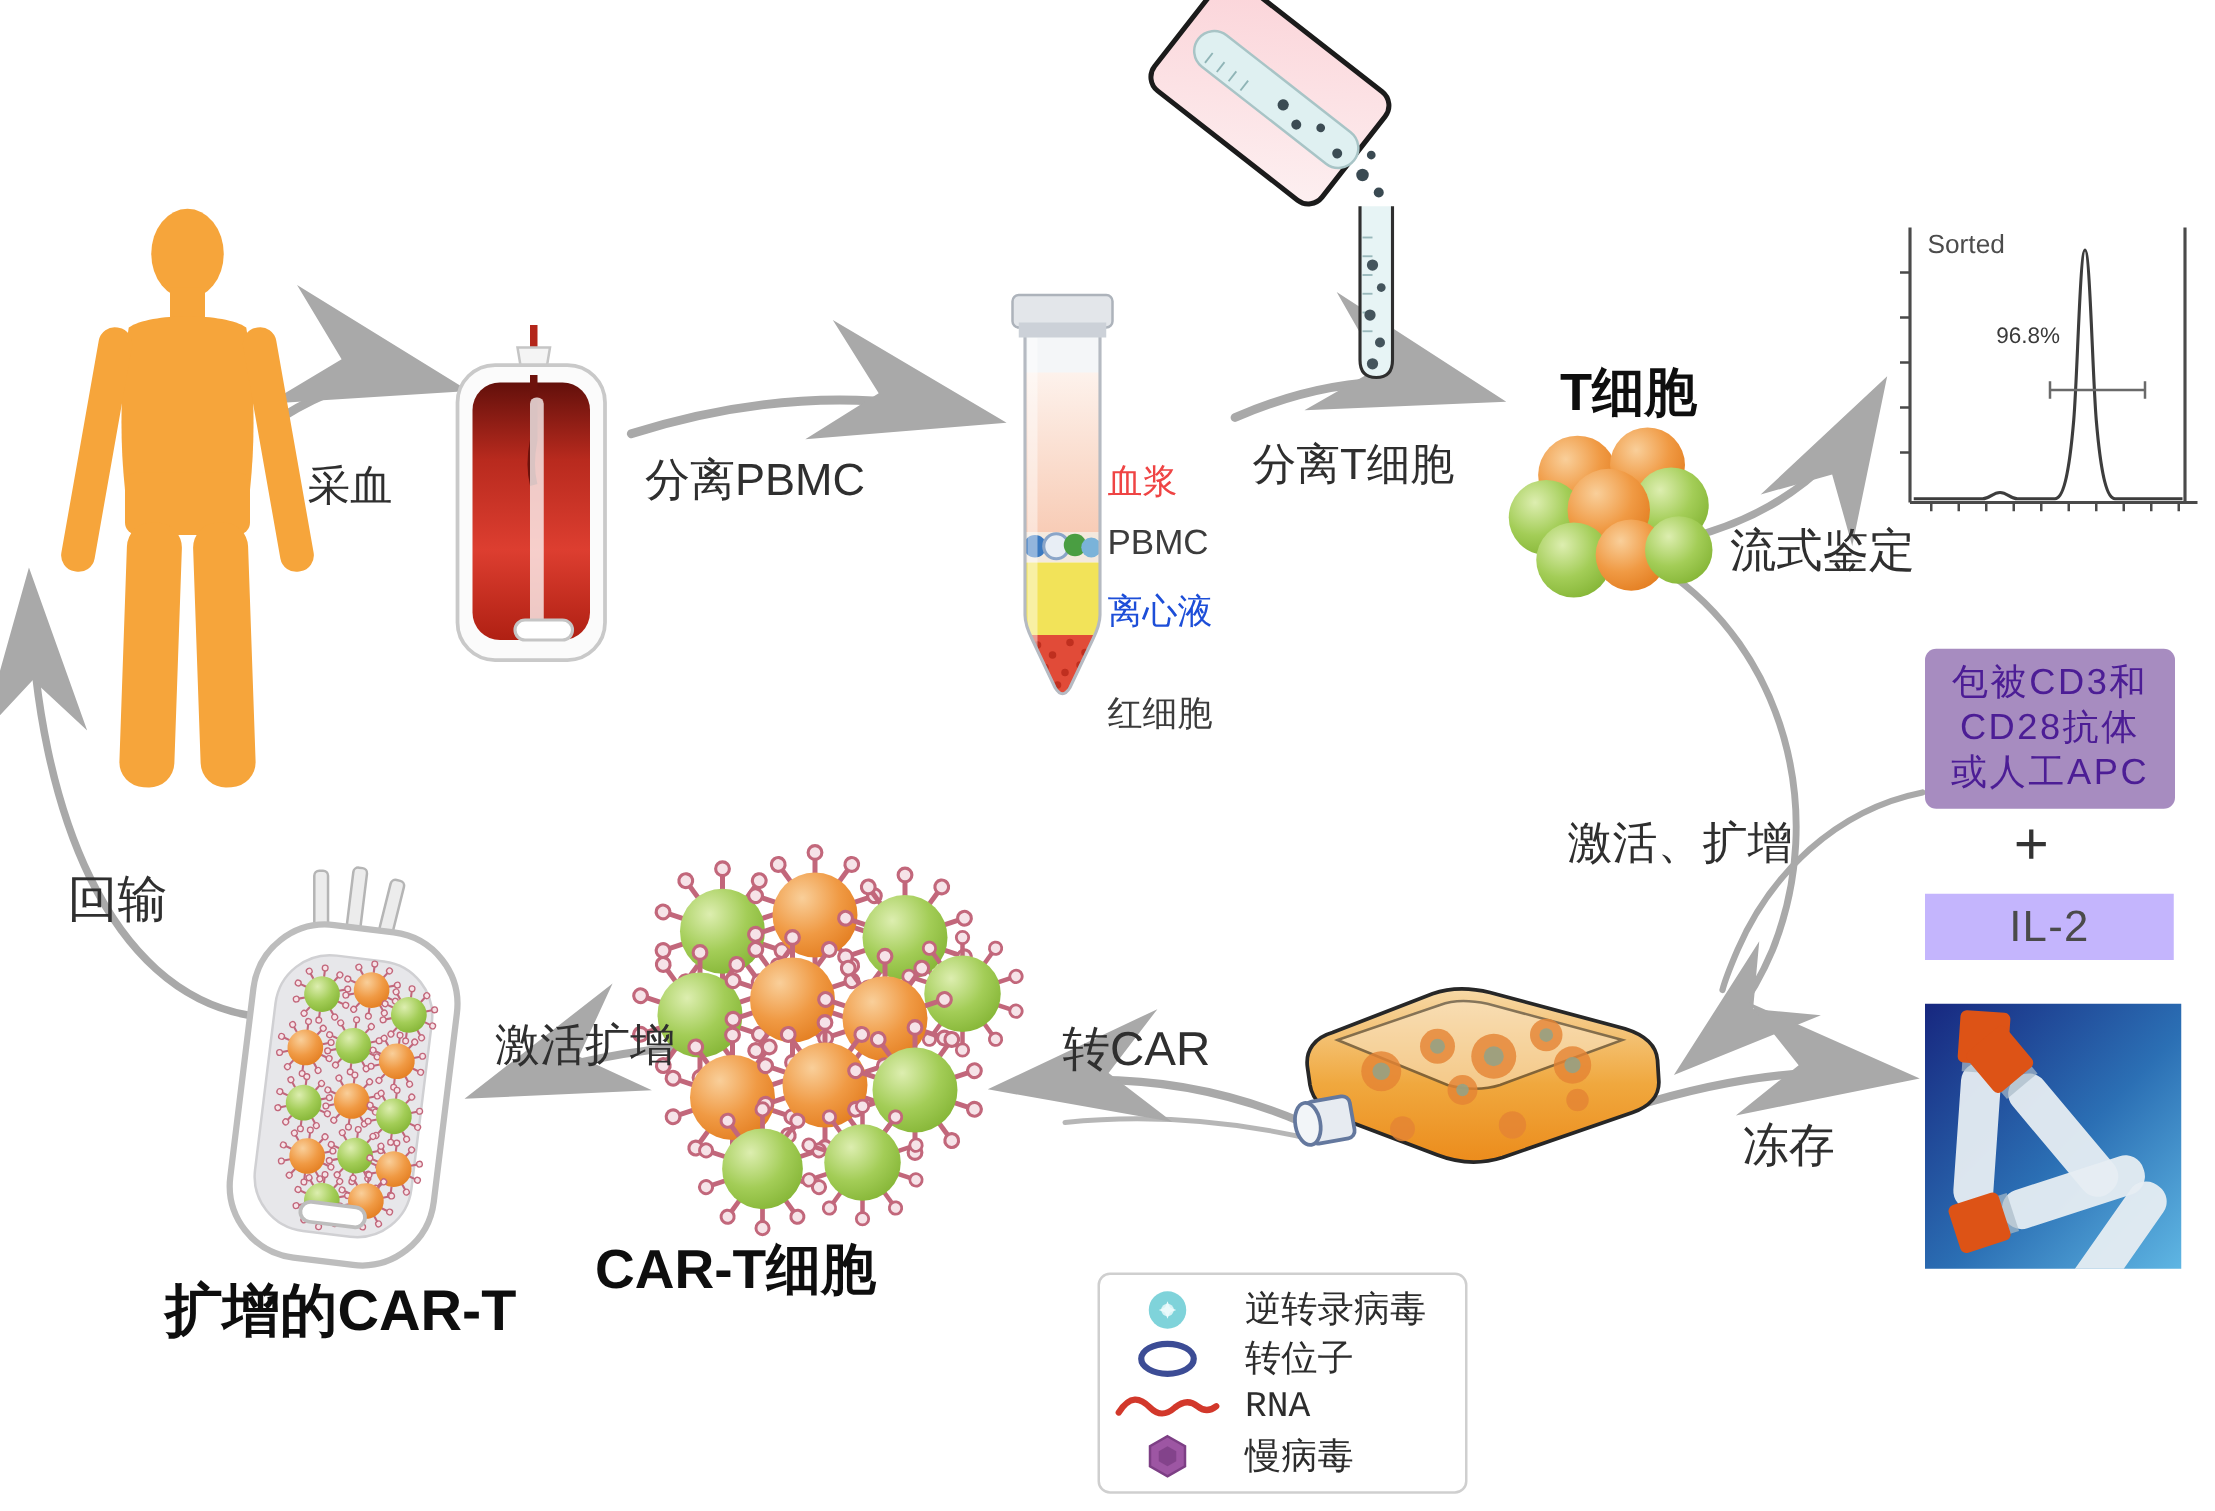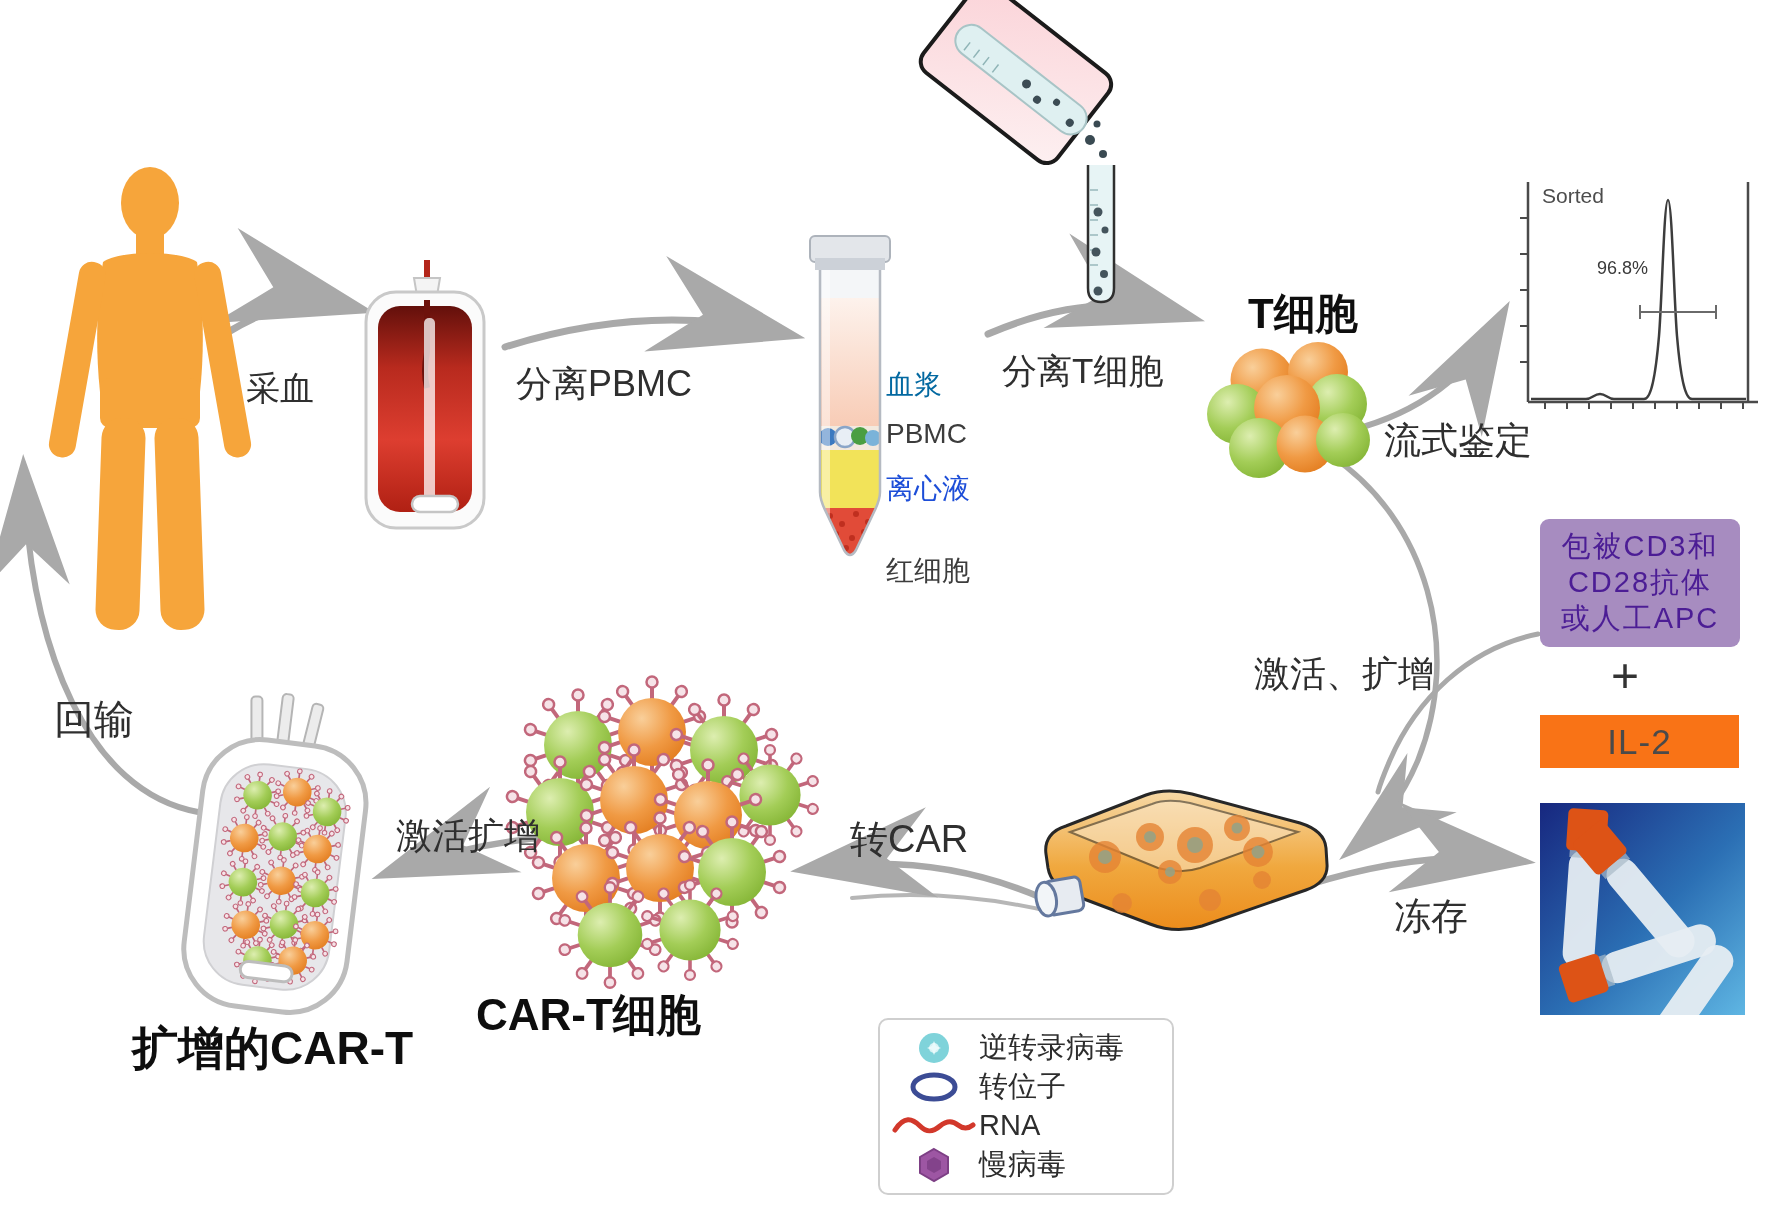--- a/index.html
+++ b/index.html
@@ -4,29 +4,29 @@
 <style>
   html,body{margin:0;padding:0;background:#ffffff;}
   .stage{position:relative;width:1772px;height:1209px;background:#fff;overflow:hidden;
          font-family:"Liberation Sans","DejaVu Sans",sans-serif;}
   .scene{position:absolute;left:0;top:0;}
   .lbl{position:absolute;white-space:nowrap;color:#2f2f2f;z-index:5;}
   .lbl.b{font-weight:bold;color:#0e0e0e;}
   .reagent{position:absolute;left:1540px;top:519px;width:200px;background:#a78cc0;border-radius:9px;
            color:#4c1d95;text-align:center;padding:9px 0 11px;line-height:36px;font-size:29px;
            letter-spacing:2px;z-index:5;}
-  .il2{position:absolute;left:1540px;top:715px;width:199px;height:53px;background:#f97316;color:#4a4a4a;
+  .il2{position:absolute;left:1540px;top:715px;width:199px;height:53px;background:#c4b5fd;color:#4a4a4a;
        font-size:35px;display:flex;align-items:center;justify-content:center;letter-spacing:1px;z-index:5;}
   .plus{position:absolute;left:1611px;top:648px;font-size:48px;color:#333;z-index:5;}
   .legend{position:absolute;left:878px;top:1018px;width:296px;height:177px;background:#fff;
           border:2px solid #cfcfcf;border-radius:10px;box-sizing:border-box;padding:8px 0 0 12px;
           display:flex;flex-direction:column;z-index:5;}
   .lrow{display:flex;align-items:center;height:39px;}
   .licon{width:84px;display:flex;justify-content:center;align-items:center;}
-  .llabel{font-size:29px;color:#2d2d2d;margin-left:3px;}
+  .llabel{font-size:29px;color:#2d2d2d;margin-left:20px;font-family:Liberation Mono, monospace;}
 </style>
 </head>
 <body>
 
 <div class="stage">
 
 <svg class="scene" width="1772" height="1209" viewBox="0 0 1772 1209">
   <defs>
     <radialGradient id="gO" cx="35%" cy="30%" r="80%">
       <stop offset="0%" stop-color="#f9cf9a"></stop>
@@ -325,21 +325,21 @@
         <rect x="-16" y="-57" width="32" height="10" fill="#a9bac7" opacity="0.7"></rect>
         <rect x="-20" y="-96" width="40" height="42" rx="5" fill="#dd5316"></rect>
       </g>
     </g>
   </g>
 </svg>
 
 <div class="lbl" style="left:246px;top:366px;font-size:34px">采血</div>
 <div class="lbl" style="left:516px;top:360px;font-size:36px">分离PBMC</div>
 
-<div class="lbl" style="left:886px;top:366px;font-size:28px;color:#0369a1">血浆</div>
+<div class="lbl" style="left:886px;top:366px;font-size:28px;color:#ef4444">血浆</div>
 <div class="lbl" style="left:886px;top:418px;font-size:28px;color:#3c3c3c">PBMC</div>
 <div class="lbl" style="left:886px;top:470px;font-size:28px;color:#1d4ed8">离心液</div>
 <div class="lbl" style="left:886px;top:552px;font-size:28px;color:#3c3c3c">红细胞</div>
 
 <div class="lbl" style="left:1002px;top:348px;font-size:35px">分离T细胞</div>
 <div class="lbl b" style="left:1248px;top:286px;font-size:42px">T细胞</div>
 <div class="lbl" style="left:1384px;top:416px;font-size:37px">流式鉴定</div>
 
 <div class="lbl" style="left:1542px;top:184px;font-size:21px;color:#4c4c4c">Sorted</div>
 <div class="lbl" style="left:1597px;top:258px;font-size:18px;color:#3a3a3a">96.8%</div>

